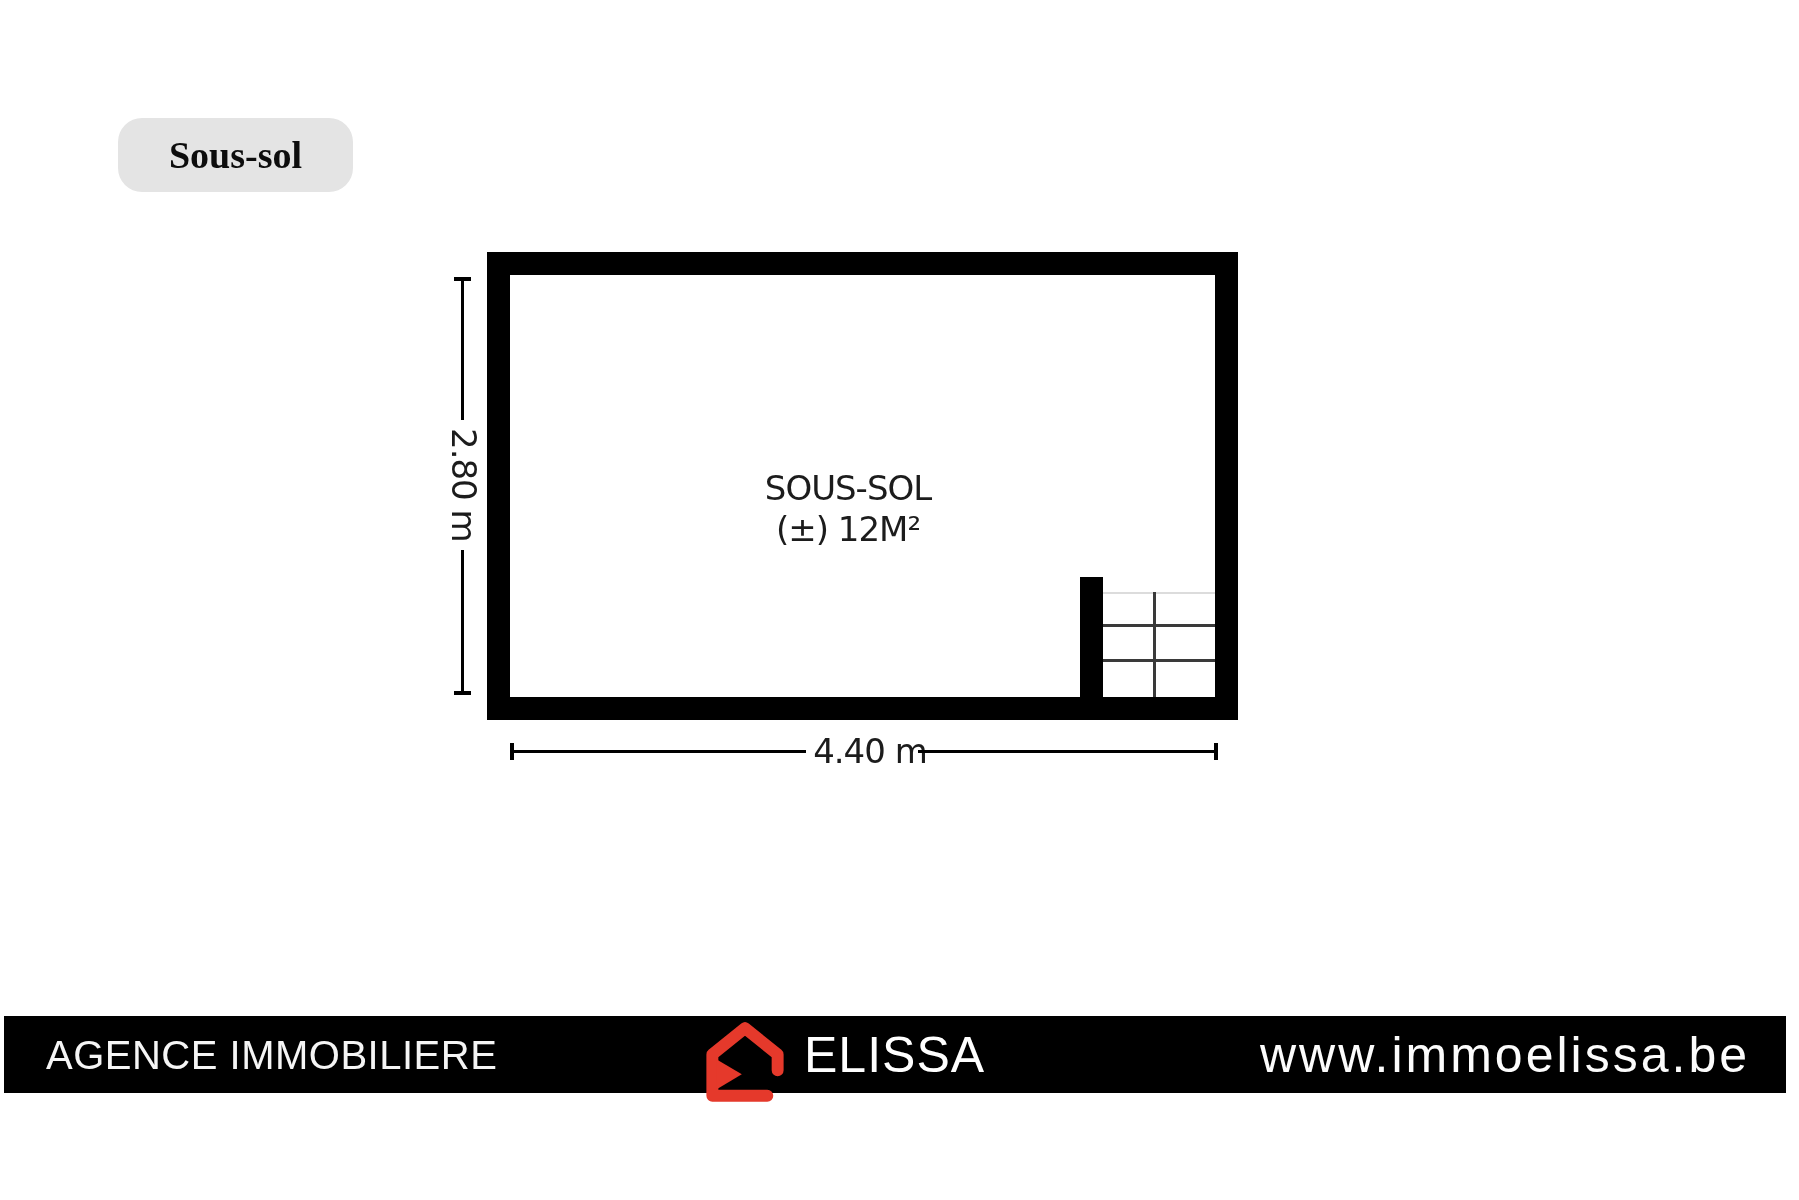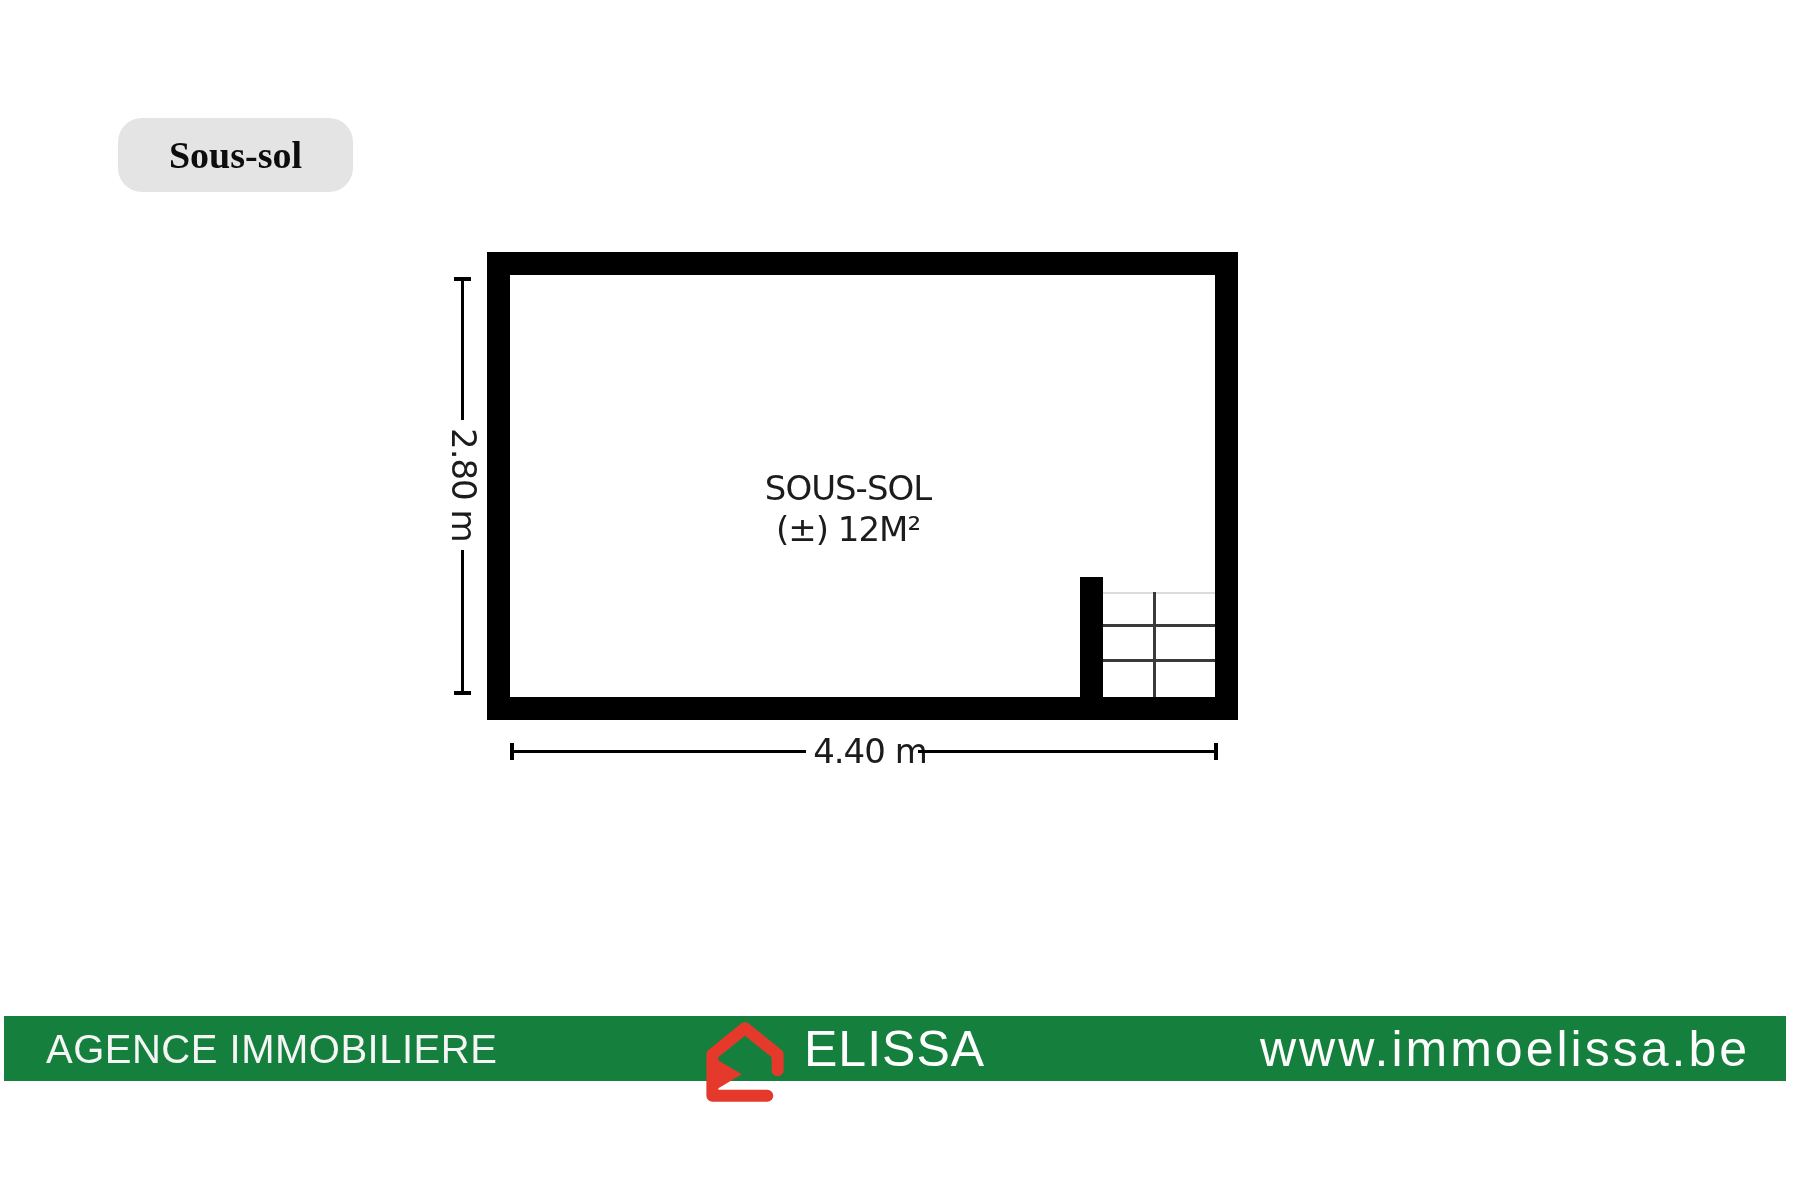--- a/index.html
+++ b/index.html
@@ -98,22 +98,22 @@
     font-size: 34px;
     letter-spacing: -1px;
     color: #1c1c1c;
     white-space: nowrap;
   }
 
   
   .footer-bar {
     position: absolute;
     left: 4px; top: 1016px;
-    width: 1782px; height: 65px;
-    background: #15803d;
+    width: 1782px; height: 77px;
+    background: #000000;
     font-family: "Liberation Sans", sans-serif;
   }
   .footer-agency {
     position: absolute;
     left: 42px; top: 50%;
     transform: translateY(-50%);
     font-size: 40px;
     font-weight: 300;
     letter-spacing: 0.5px;
     color: #f5f5f5;

